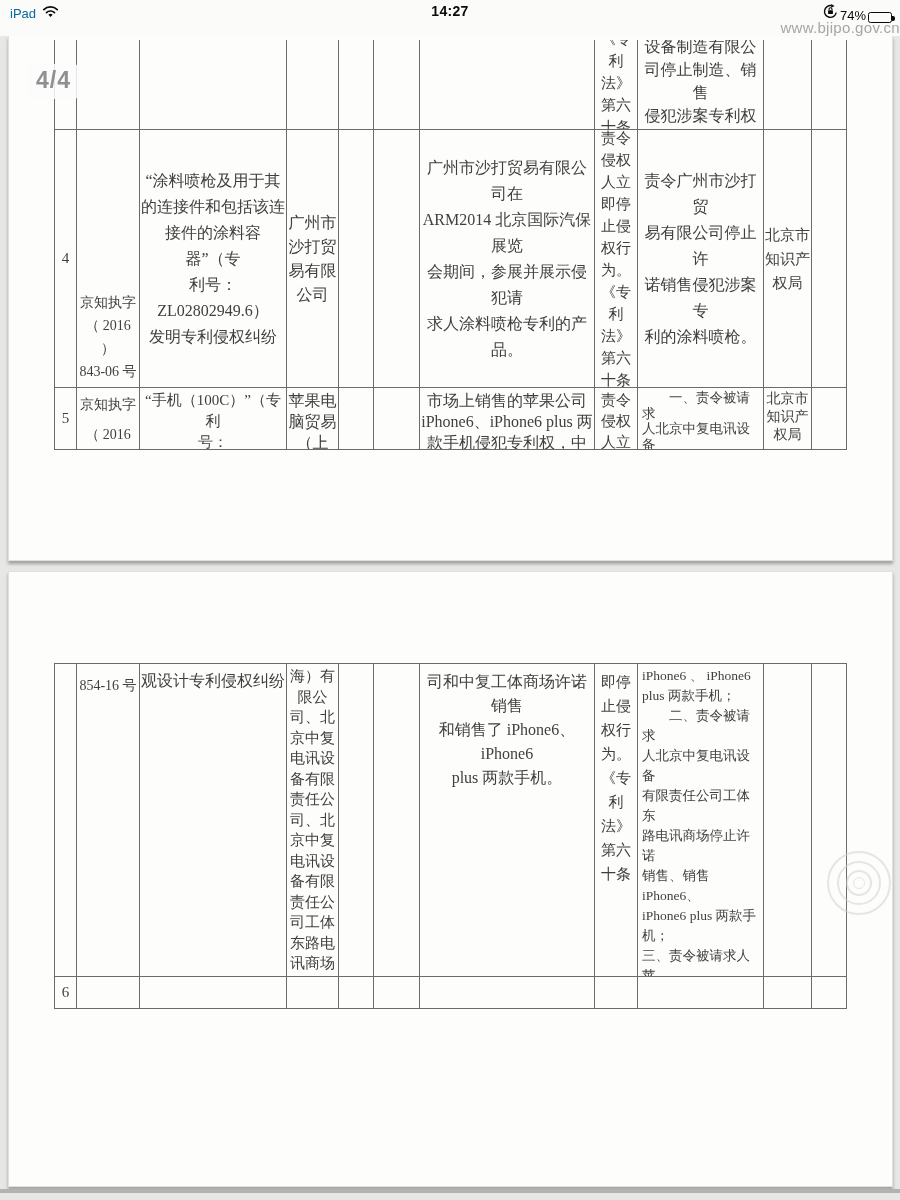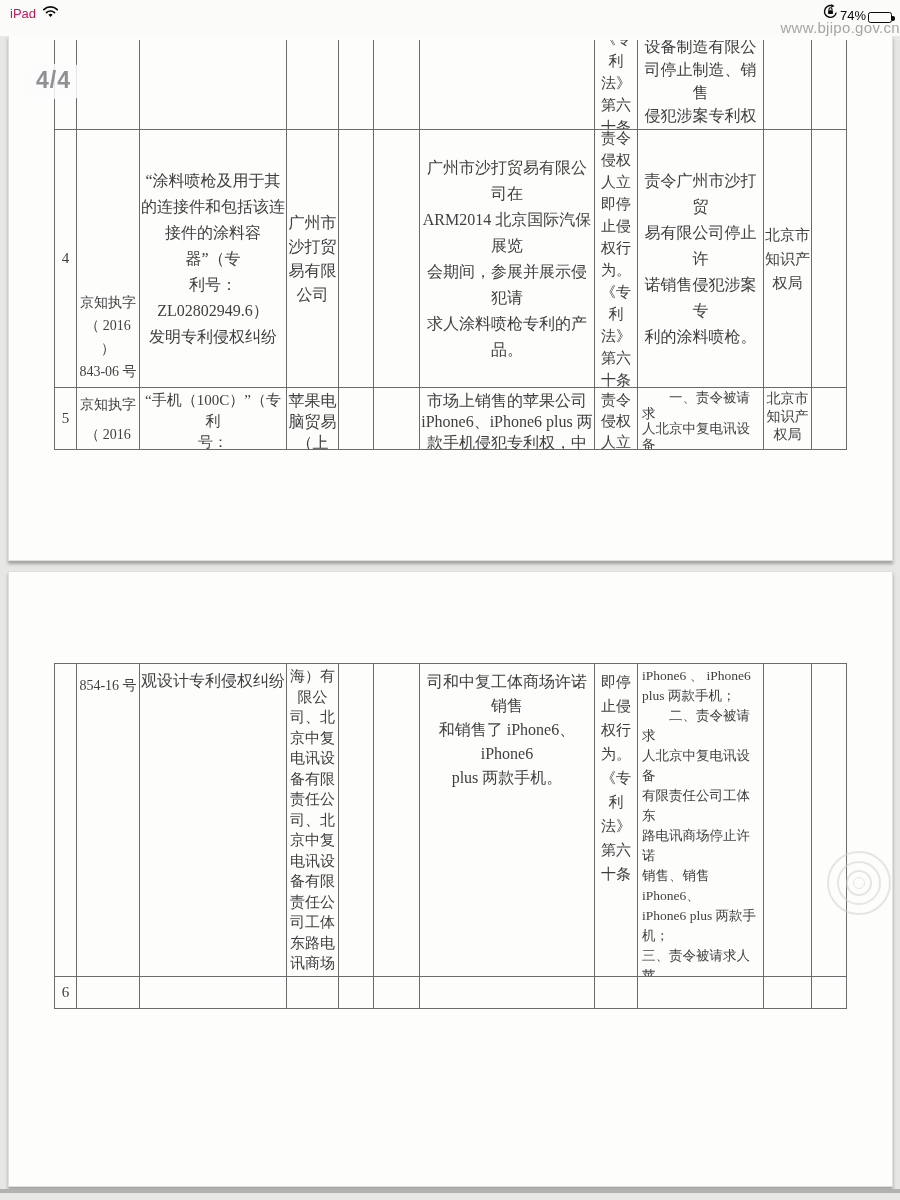--- a/index.html
+++ b/index.html
@@ -14,21 +14,21 @@
     background:var(--bg);
     font-family:"Liberation Sans","DejaVu Sans",sans-serif;
     overflow:hidden;
   }
   
   .statusbar{
     position:absolute;left:0;top:0;width:900px;height:36px;
     background:#fbfbfa;z-index:5;
   }
   .sb-left{position:absolute;left:10px;top:4px;display:flex;align-items:center;gap:6px;}
-  .sb-device{font-size:13px;color:#be185d;}
+  .sb-device{font-size:13px;color:#0369a1;}
   .sb-time{position:absolute;left:0;right:0;top:3px;text-align:center;font-size:14px;font-weight:700;color:#0a0a0a;letter-spacing:.3px;}
   .sb-url{position:absolute;left:0;right:0;top:19px;text-align:right;font-size:15px;color:#a6a6a6;letter-spacing:.3px;}
   .sb-right{position:absolute;right:8px;top:4px;display:flex;align-items:flex-end;gap:2px;}
   .sb-batt-pct{font-size:13px;color:#0a0a0a;}
   .batt{position:relative;width:24px;height:11px;border:1px solid #0a0a0a;border-radius:2.5px;padding:1px;}
   .batt .fill{height:100%;width:68%;background:#0a0a0a;border-radius:1px;}
   .batt:after{content:"";position:absolute;right:-4px;top:3px;width:3px;height:5px;background:#0a0a0a;border-radius:0 2px 2px 0;}
   
   .page{
     position:absolute;left:8px;width:885px;background:#fdfdfc;
@@ -102,20 +102,21 @@
   <div class="sb-left">
     <span class="sb-device">iPad</span>
     <span>
       <svg width="17" height="13" viewBox="0 0 17 13">
         <path d="M8.5 12 L10.6 9.8 A3 3 0 0 0 6.4 9.8 Z" fill="#0a0a0a"></path>
         <path d="M4.5 7.6 A5.8 5.8 0 0 1 12.5 7.6" stroke="#0a0a0a" stroke-width="1.7" fill="none" stroke-linecap="round"></path>
         <path d="M1.8 4.6 A9.6 9.6 0 0 1 15.2 4.6" stroke="#0a0a0a" stroke-width="1.7" fill="none" stroke-linecap="round"></path>
       </svg>
     </span>
   </div>
+  <div class="sb-time">14:27</div>
   <div class="sb-url">www.bjipo.gov.cn</div>
   <div class="sb-right">
     <span>
       <svg width="15" height="15" viewBox="0 0 15 15">
         <path d="M13.2 8.6 A5.9 5.9 0 1 1 8.6 1.7" stroke="#0a0a0a" stroke-width="1.4" fill="none"></path>
         <path d="M8.2 0 L11.6 1.9 L8.2 3.8 Z" fill="#0a0a0a"></path>
         <rect x="5.1" y="6.3" width="4.8" height="3.8" rx="0.6" fill="#0a0a0a"></rect>
         <path d="M6 6.3 V5.2 a1.5 1.5 0 0 1 3 0 V6.3" stroke="#0a0a0a" stroke-width="1.1" fill="none"></path>
       </svg>
     </span>

